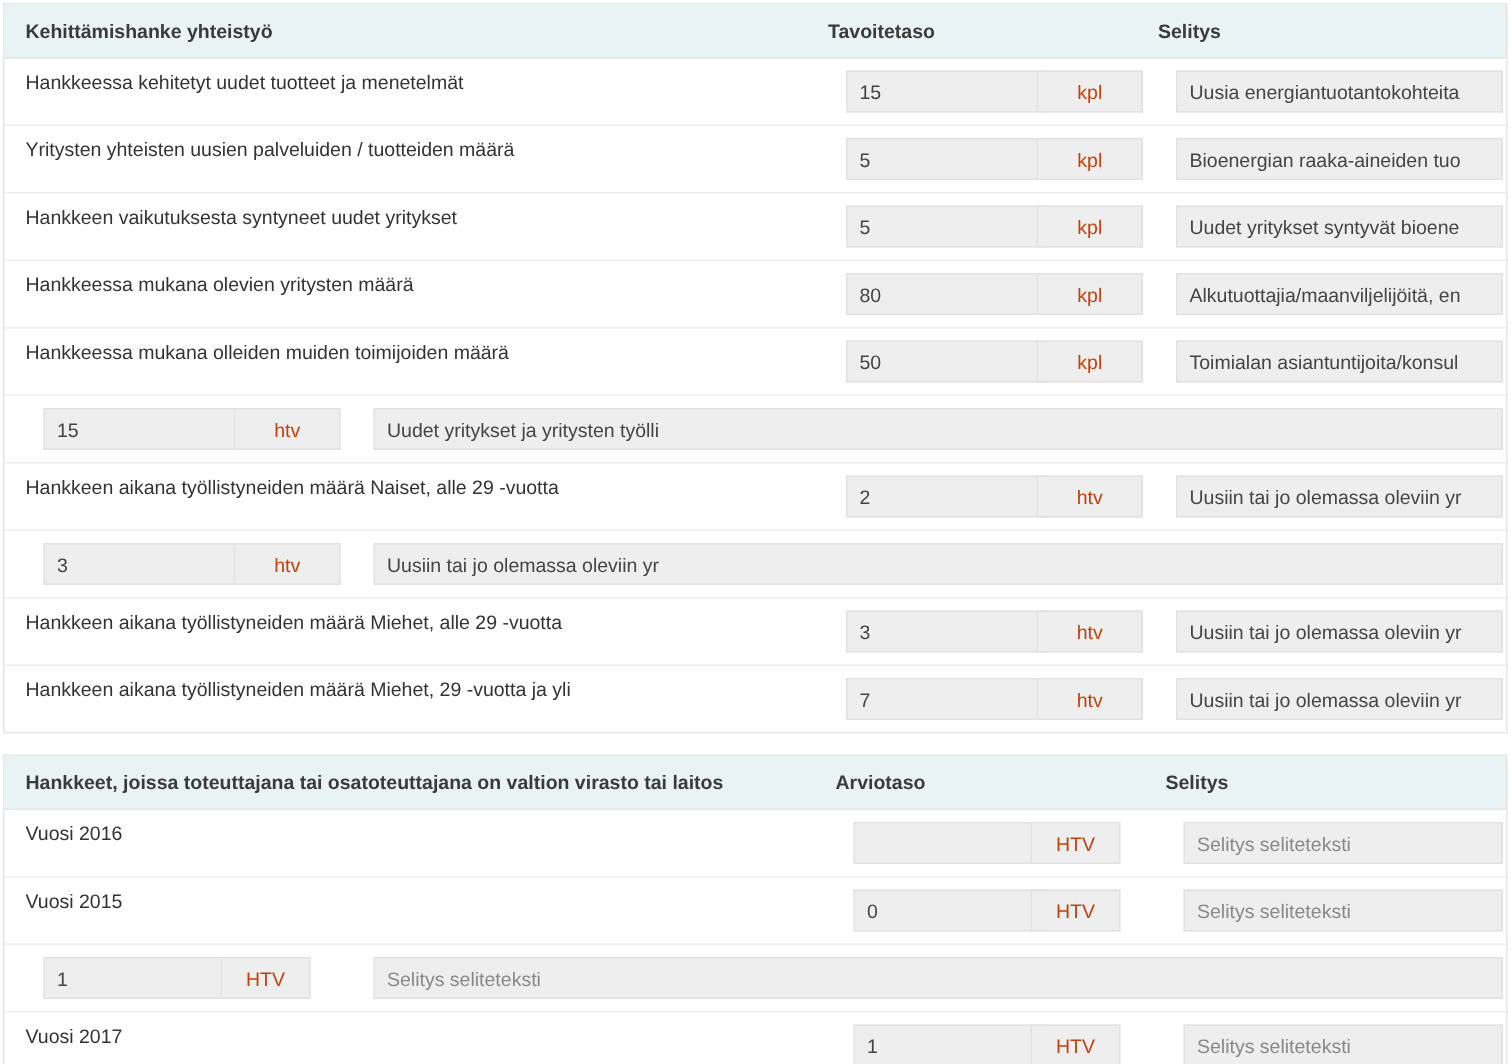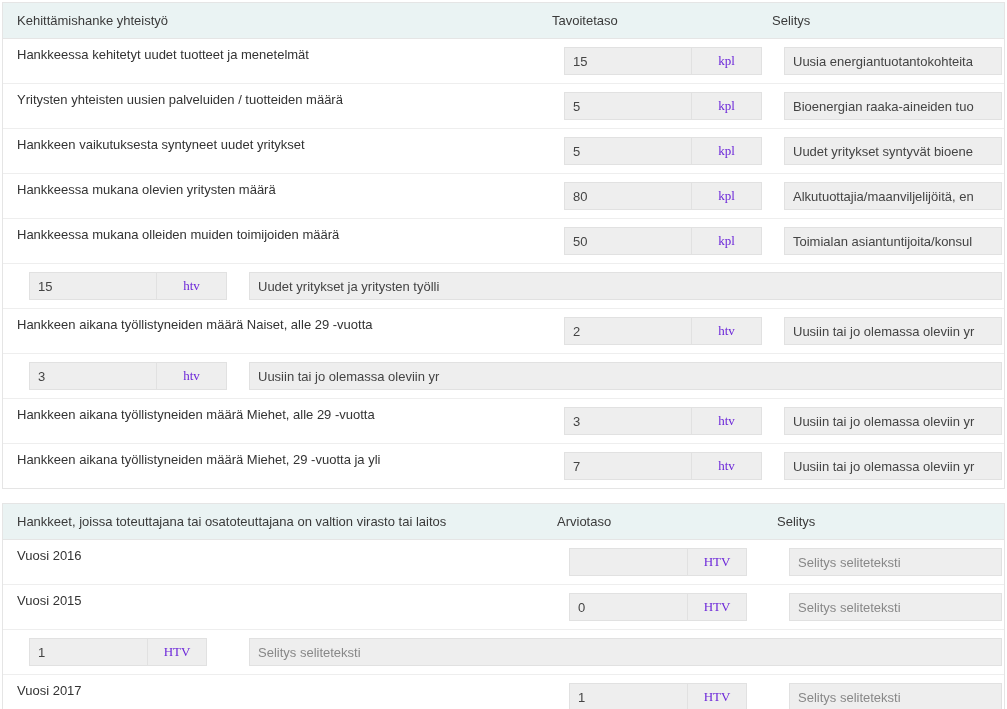--- a/index.html
+++ b/index.html
@@ -14,21 +14,21 @@
   .panel {
     border: 1px solid #e5e5e5;
     margin-bottom: 14px;
     background: #fff;
   }
   .thead {
     background: #eaf3f3;
     display: flex;
     align-items: center;
     padding: 10px 14px;
-    font-weight: normal;
+    font-weight: bold;
     color: #3a3a3a;
     border-bottom: 1px solid #e5e5e5;
   }
   .trow {
     display: flex;
     padding: 8px 14px;
     border-bottom: 1px solid #eee;
     min-height: 44px;
   }
   .trow:last-child { border-bottom: none; }
@@ -52,23 +52,22 @@
     margin-left: 12px;
   }
   .unitbox {
     width: 100%;
     height: 28px;
     background: #eee;
     border: 1px solid #e1e1e1;
     display: flex;
     align-items: center;
     justify-content: center;
-    color: #6d28d9;
+    color: #c2410c;
     font-size: 13px;
-    font-family: Liberation Serif, serif;
   }
 
   
   .b-col-label { flex: 0 0 540px; padding-right: 10px; }
   .b-col-val { flex: 0 0 130px; }
   .b-col-unit { flex: 0 0 60px; }
   .b-col-gap { flex: 0 0 30px; }
   .b-col-sel { flex: 1 1 auto; }
 
   .placeholder { color: #888; }

